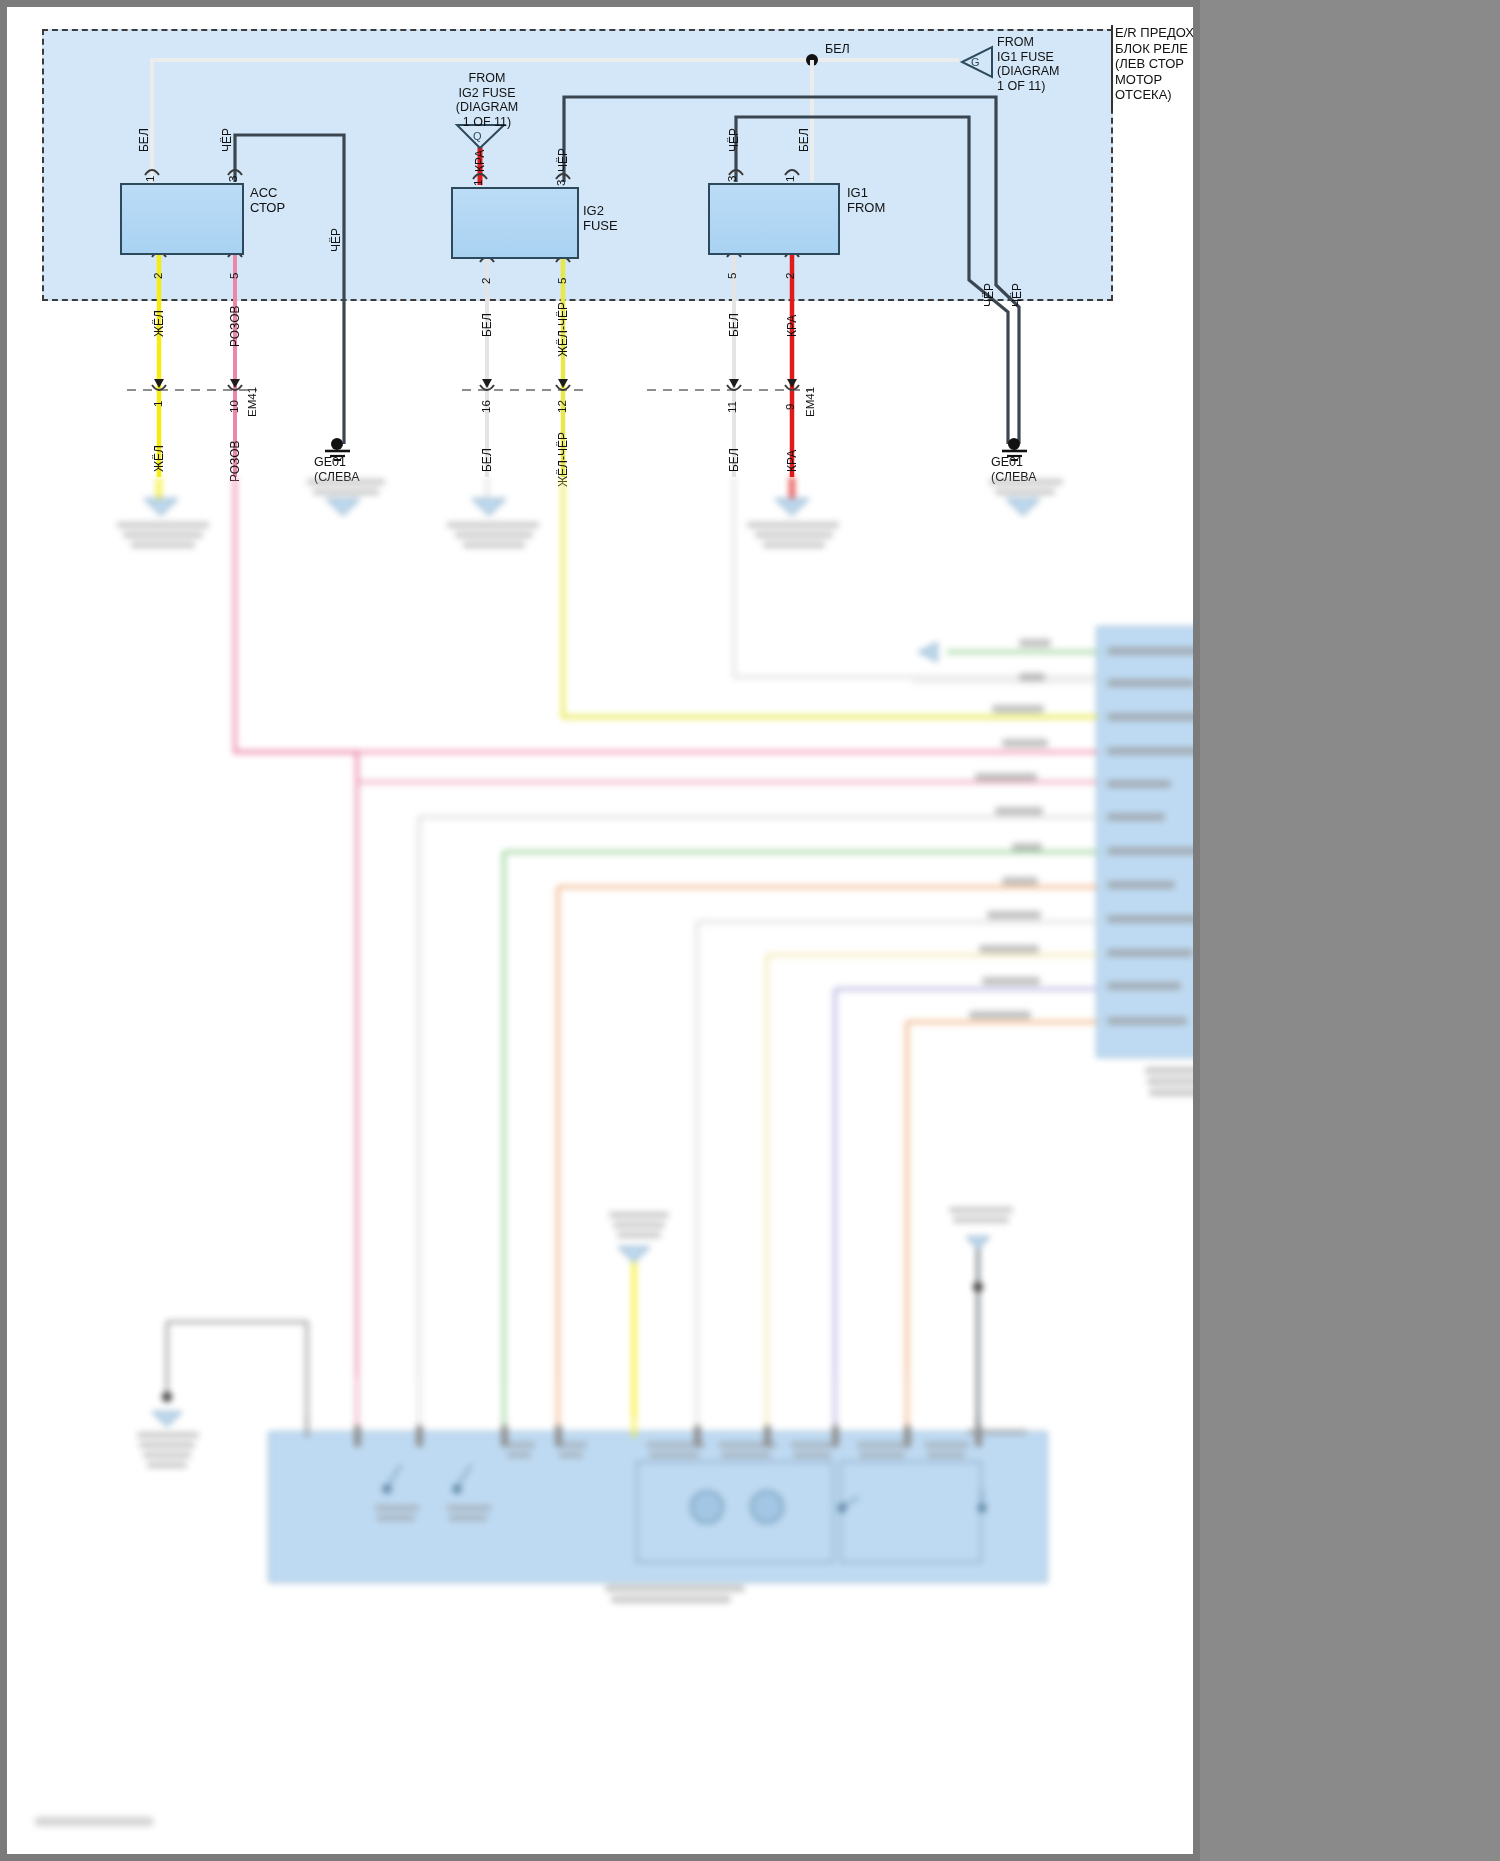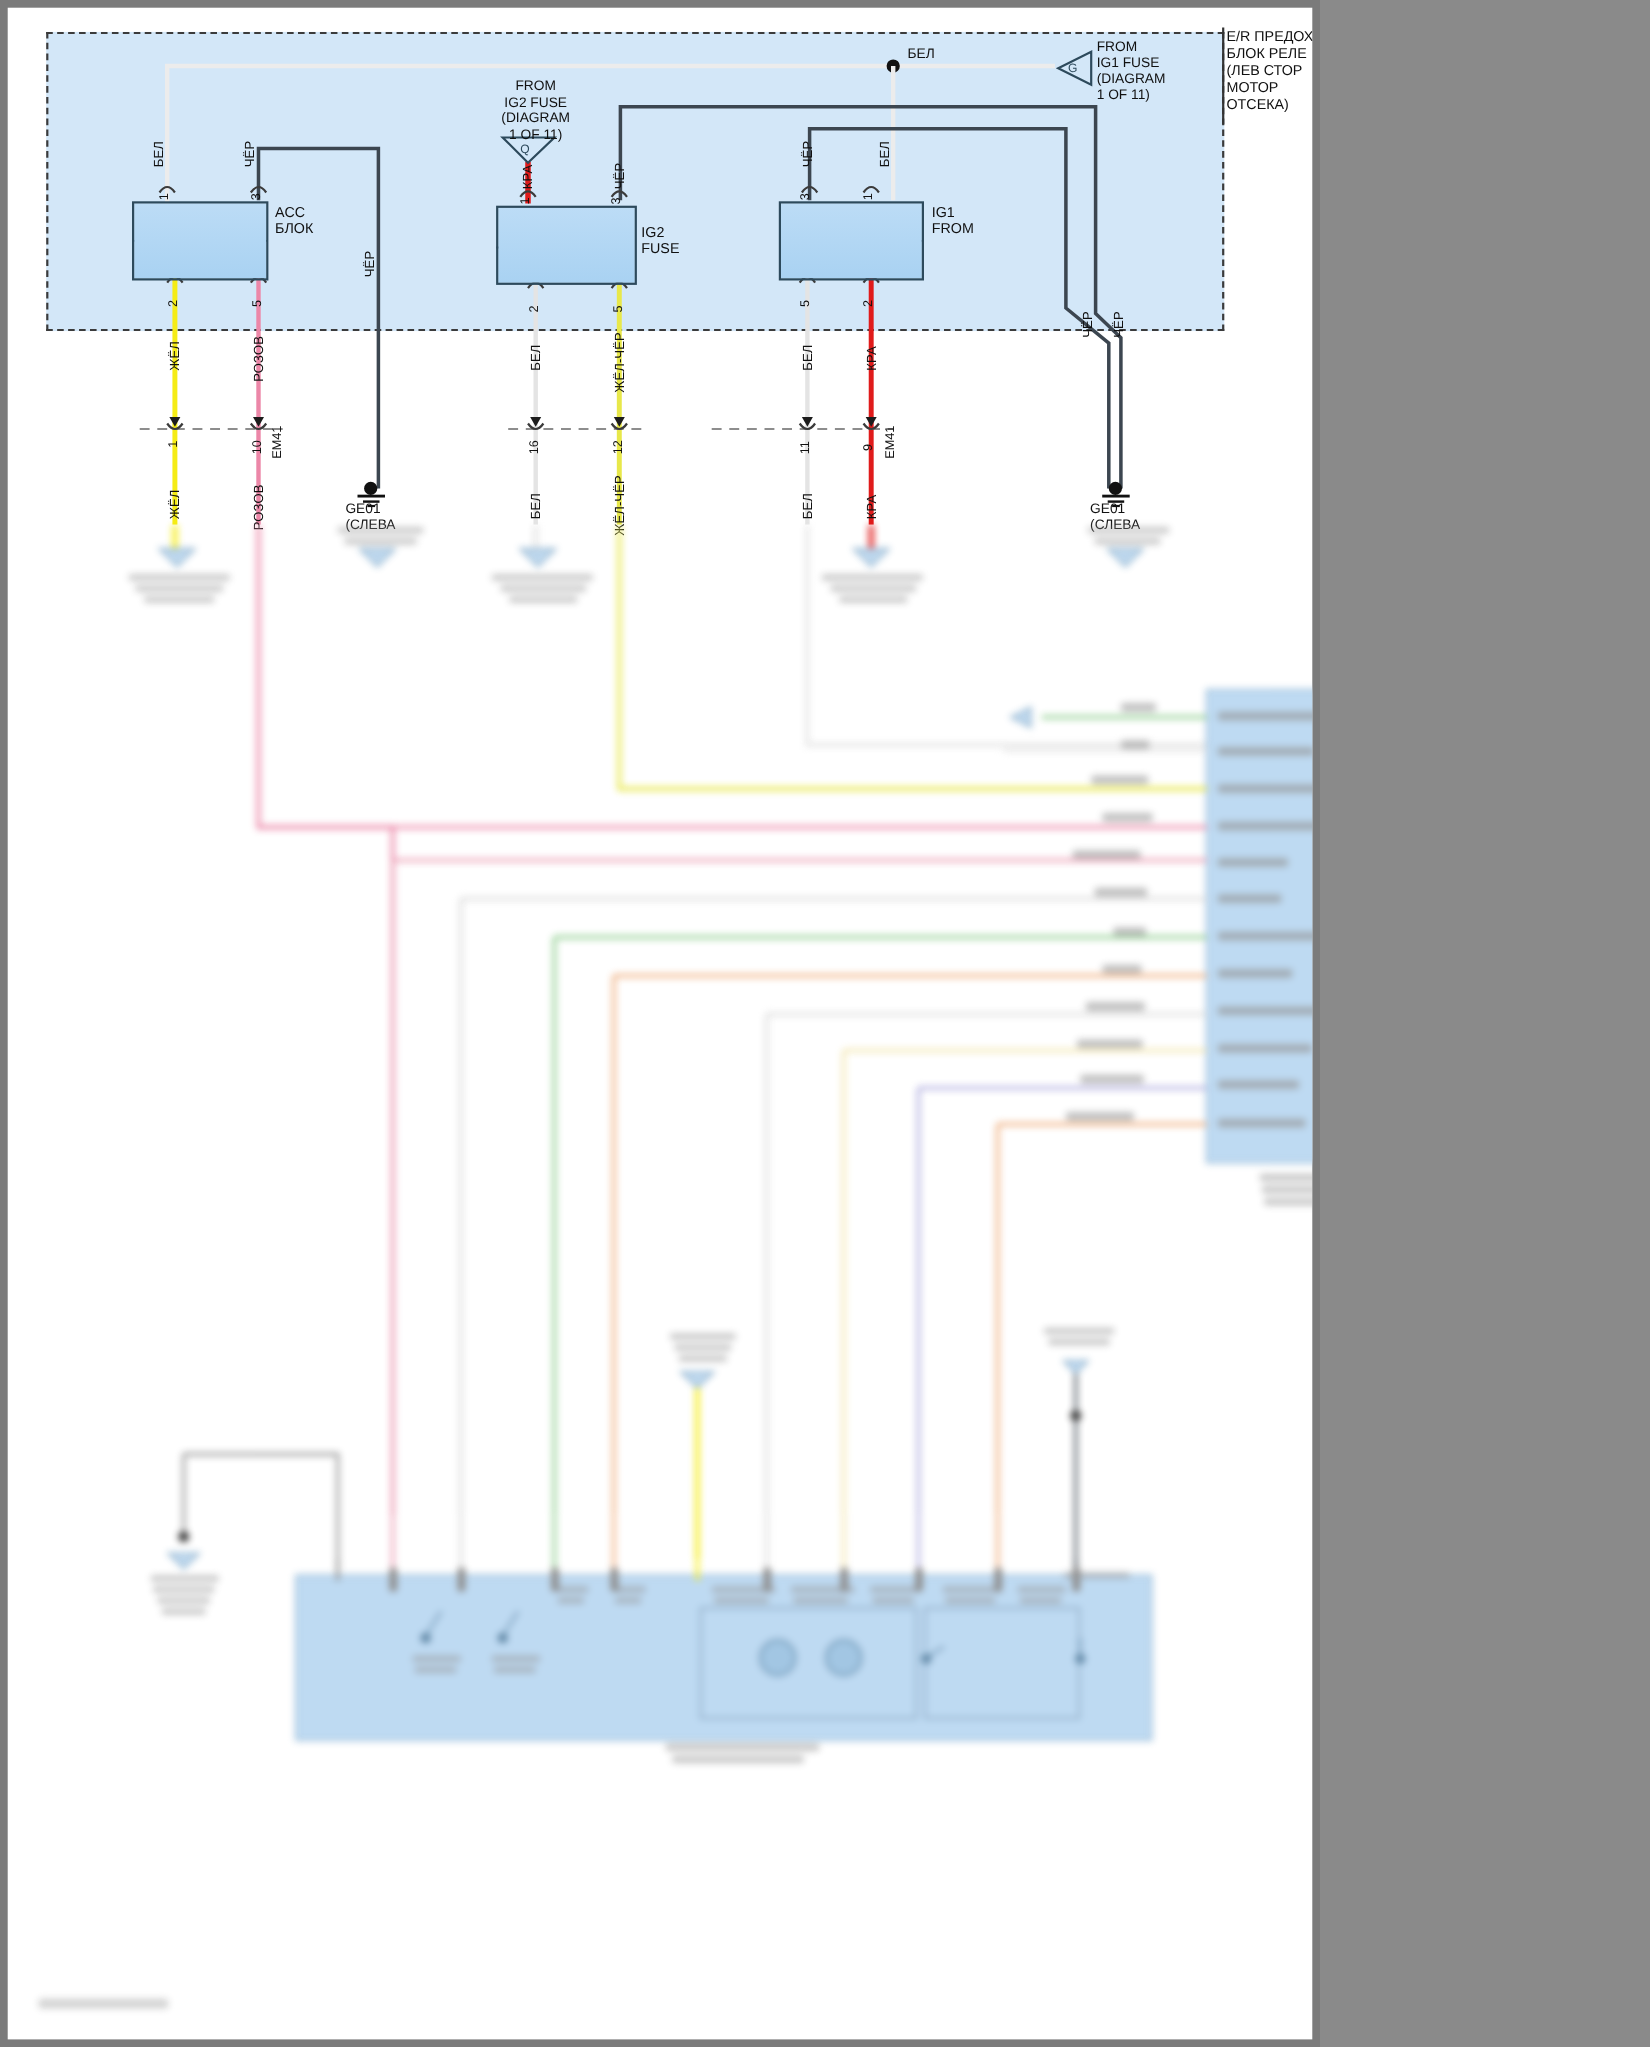--- a/index.html
+++ b/index.html
@@ -208,21 +208,21 @@
     <g>
       <circle cx="1007" cy="437" r="6" fill="#111"></circle>
       <line x1="995" y1="444" x2="1020" y2="444" stroke="#111" stroke-width="2.6"></line>
       <line x1="1000" y1="449" x2="1015" y2="449" stroke="#111" stroke-width="2.2"></line>
       <line x1="1004" y1="453" x2="1011" y2="453" stroke="#111" stroke-width="2"></line>
     </g>
   </svg>
 
   <div class="relay" style="left:113px;top:176px;width:124px;height:72px;"></div>
   <div class="relay-label" style="left:243px;top:178px;">ACC
-БЛОК</div>
+СТОР</div>
 
   <div class="relay" style="left:444px;top:180px;width:128px;height:72px;"></div>
   <div class="relay-label" style="left:576px;top:196px;">IG2
 FUSE</div>
 
   <div class="relay" style="left:701px;top:176px;width:132px;height:72px;"></div>
   <div class="relay-label" style="left:840px;top:178px;">IG1
 FROM</div>
 
   <div class="pin-no" style="left:137px;top:175px;">1</div>

